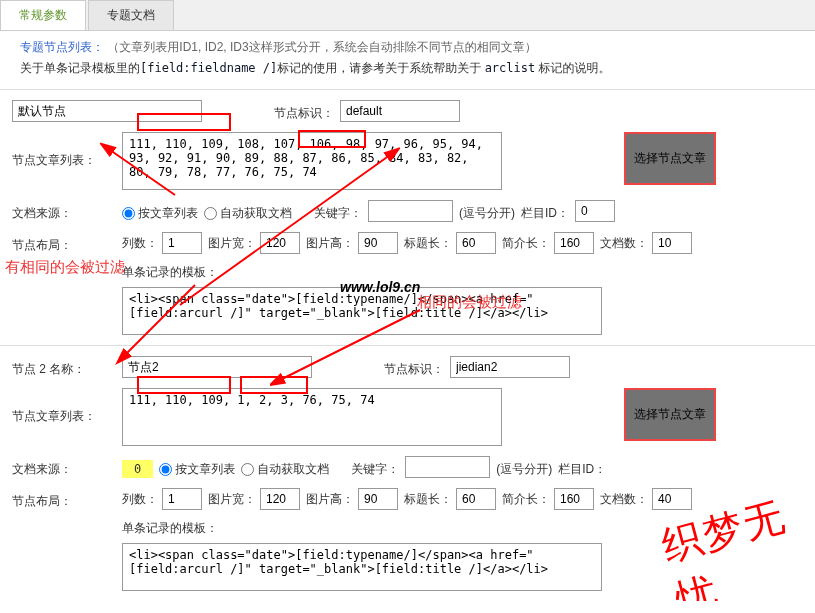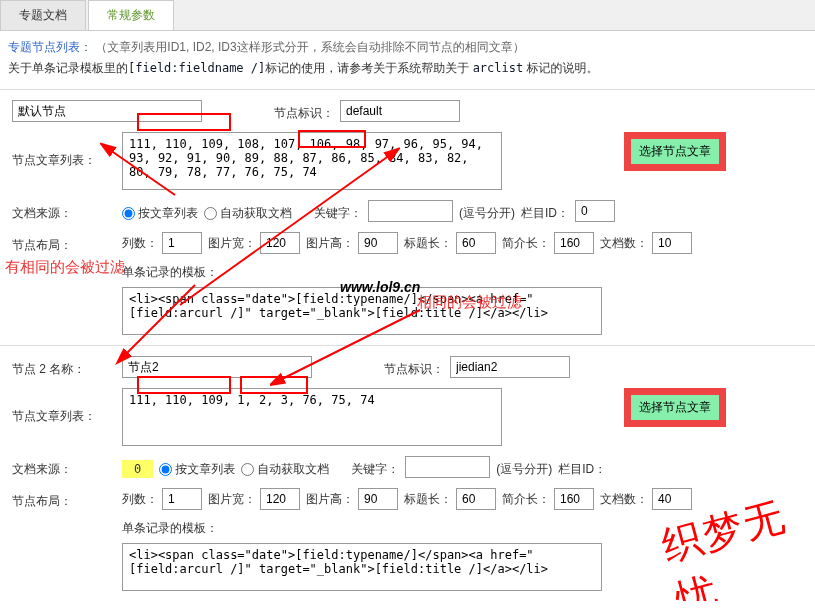--- a/index.html
+++ b/index.html
@@ -1,61 +1,61 @@
 <!DOCTYPE html>
 <html><head>
 <meta charset="utf-8">
 <style>
 * { box-sizing: border-box; margin: 0; padding: 0; }
 body { font-family: "Microsoft YaHei", SimSun, Arial, sans-serif; font-size: 12px; color: #333; background: #fff; width: 815px; position: relative; }
 .tabs { display: flex; border-bottom: 1px solid #ccc; background: #f0f0f0; }
 .tab { padding: 6px 18px; border: 1px solid #ccc; border-bottom: none; background: #e8e8e8; cursor: pointer; margin-right: 2px; }
 .tab.active { background: #fff; color: #693; }
-.info-box { padding: 8px 8px; }
+.info-box { padding: 8px 20px; }
 .info-line1 { color: #36c; }
 .info-paren { color: #666; }
 .info-line2 { color: #333; margin-top: 4px; }
 .mono { font-family: Consolas, monospace; color: #0f172a; }
 hr.sep { border: none; border-top: 1px solid #ddd; margin: 4px 0 10px; }
 .form-section { padding: 0 12px; }
 .row { display: flex; align-items: flex-start; margin-bottom: 10px; }
 .row.vcenter { align-items: center; }
 .label { width: 110px; flex-shrink: 0; padding-top: 4px; }
 .fields { flex: 1; display: flex; align-items: flex-start; flex-wrap: wrap; gap: 6px; }
 .fields.inline { align-items: flex-end; }
 input[type="text"] { border: 1px solid #999; padding: 3px 5px; font-family: inherit; font-size: 12px; }
 .inp-wide { width: 190px; }
 .inp-mid { width: 120px; }
 .inp-small { width: 40px; text-align: left; }
 textarea { border: 1px solid #999; padding: 4px 6px; font-family: Consolas, monospace; font-size: 12px; resize: none; }
 .ta-arclist { width: 380px; height: 58px; }
 .ta-template { width: 480px; height: 48px; }
 .mid-gap { width: 60px; display: inline-block; }
-.btn-select { padding: 4px 8px; border: 7px solid #ef4444; background: #86efac; cursor: pointer; font-size: 12px; }
+.btn-select { padding: 16px 8px; border: 2px solid #ef4444; background: #737373; cursor: pointer; font-size: 12px; }
 .radio-group { display: flex; align-items: center; gap: 6px; }
 .radio-group label { display: flex; align-items: center; gap: 3px; }
 .highlight-yellow { background: #ffff66; padding: 2px 12px; font-family: Consolas, monospace; }
 .redbox { position: absolute; border: 2px solid red; pointer-events: none; }
 .annotation-text { position: absolute; color: #e33; font-size: 15px; font-family: SimSun, serif; pointer-events: none; }
 .arrow-svg { position: absolute; pointer-events: none; }
 .watermark-logo { position: absolute; pointer-events: none; font-family: "Arial Black", sans-serif; font-weight: 900; font-style: italic; text-align: center; line-height: 1; }
 .watermark-logo .big { font-size: 26px; }
 .watermark-logo .small { font-size: 14px; }
 .watermark-red { position: absolute; pointer-events: none; transform: rotate(-15deg); color: red; font-family: "STKaiti","KaiTi",serif; }
 .watermark-red .line1 { font-size: 40px; letter-spacing: 2px; }
 .watermark-red .line2 { font-size: 16px; }
 .flexgap { display: inline-flex; align-items: center; gap: 4px; }
 .template-block { flex-direction: column; align-items: flex-start; gap: 6px; }
 </style>
 </head>
 <body>
 
 <div class="tabs">
+  <div class="tab active">常规参数</div>
   <div class="tab">专题文档</div>
-  <div class="tab active">常规参数</div>
 </div>
 
 <div class="info-box">
   <div>
     <span class="info-line1">专题节点列表：</span>
     <span class="info-paren">（文章列表用ID1, ID2, ID3这样形式分开，系统会自动排除不同节点的相同文章）</span>
   </div>
   <div class="info-line2">
     <span>关于单条记录模板里的</span><span class="mono">[field:fieldname /]</span><span>标记的使用，请参考关于系统帮助关于 </span><span class="mono">arclist</span><span> 标记的说明。</span>
   </div>

